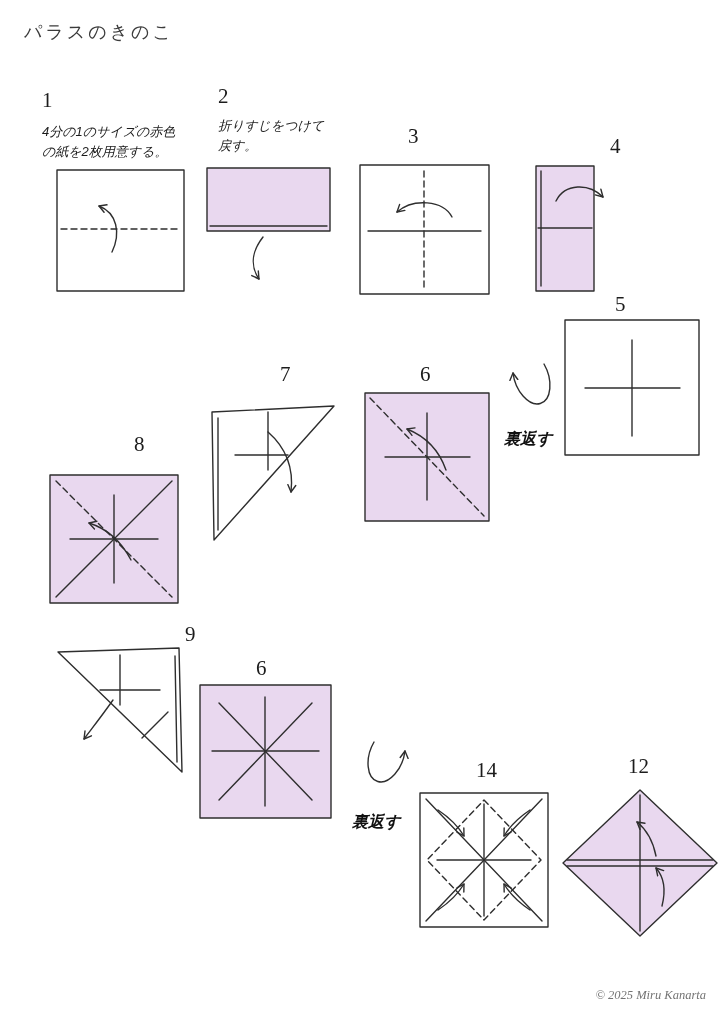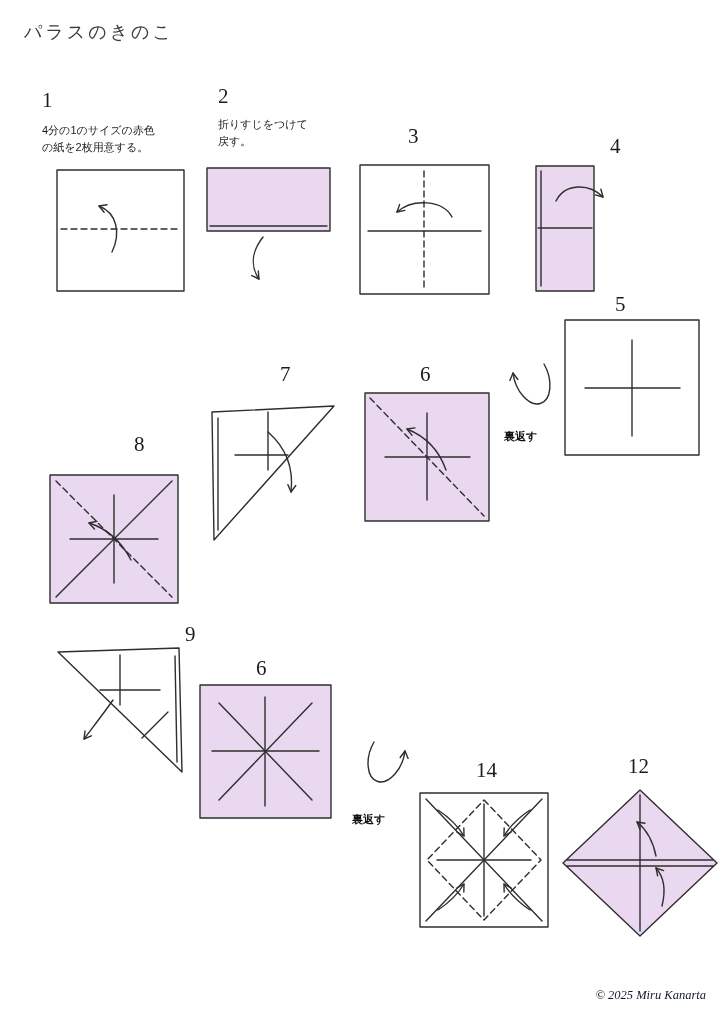--- a/index.html
+++ b/index.html
@@ -4,23 +4,23 @@
 <style>
   :root { --paper:#e9d8ef; --line:#2e2e2e; }
   html,body { margin:0; padding:0; background:#ffffff; }
   .page {
     position:relative; width:724px; height:1024px; background:#ffffff;
     font-family:"Liberation Sans", sans-serif; color:#222; overflow:hidden;
   }
   .abs { position:absolute; }
   .title { font-size:18px; letter-spacing:3px; color:#3b3b3b; }
   .num { font-family:"Liberation Serif", serif; font-size:21px; color:#1c1c1c; }
-  .caption { font-size:11px; line-height:1.55; white-space:pre-line; color:#1b1b1b; }
-  .flip-label { font-size:11px; font-weight:bold; color:#111; }
-  .copyright { font-family:"Liberation Serif", serif; font-style:italic; font-size:12.5px; color:#0f172a; }
+  .caption { font-size:13px; line-height:1.55; white-space:pre-line; color:#1b1b1b;font-style:italic; }
+  .flip-label { font-size:16px; font-weight:bold; color:#111;font-style:italic; }
+  .copyright { font-family:"Liberation Serif", serif; font-style:italic; font-size:12.5px; color:#737373; }
   svg.diagrams { position:absolute; left:0; top:0; }
   .diagrams path, .diagrams rect, .diagrams polygon, .diagrams line {
     stroke:var(--line); fill:none; stroke-width:1.4; stroke-linecap:round; stroke-linejoin:round;
   }
   .paper { fill:#ffffff; stroke-width:2; }
   .paper.purple { fill:var(--paper); }
   .crease { stroke-width:1.1; }
   .dashed { stroke-dasharray:6 4; stroke-width:1.3; }
   .arrow { stroke-width:1.5; fill:none; }
   .thick { stroke-width:1.8; }

